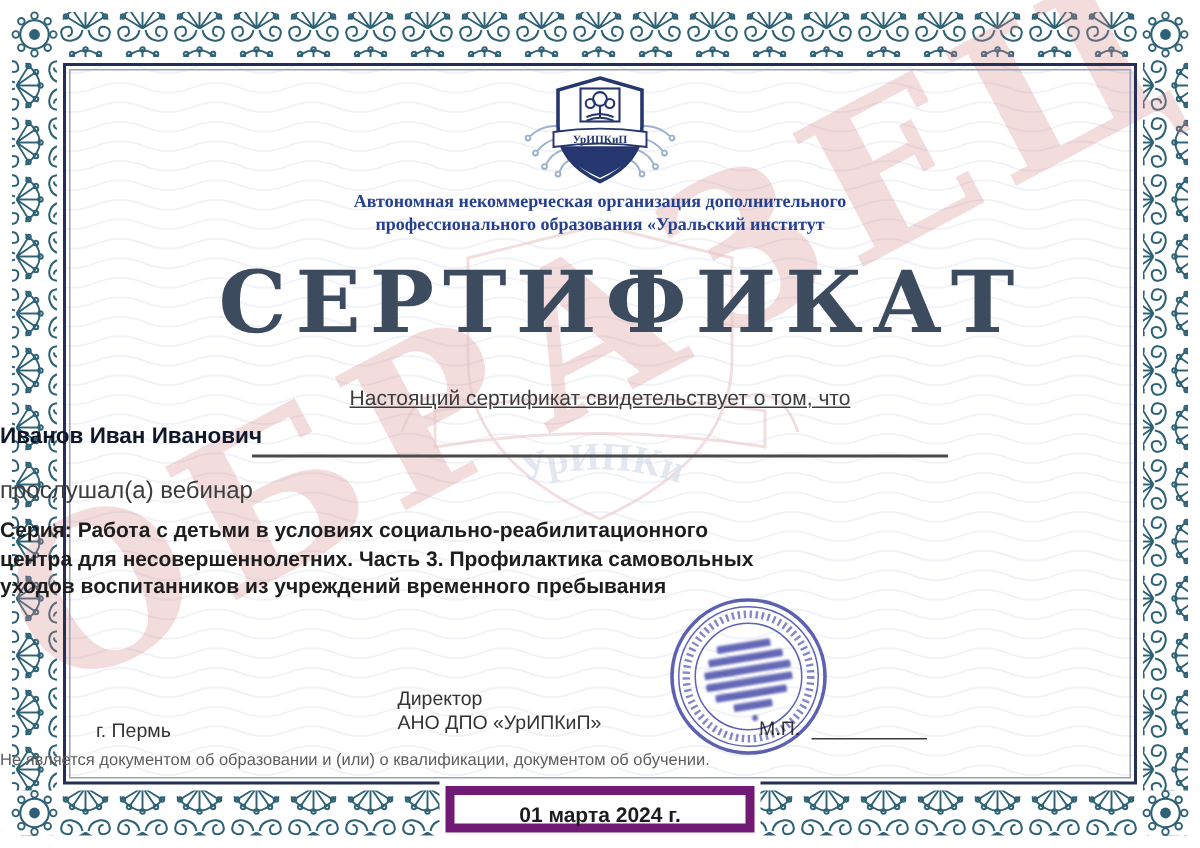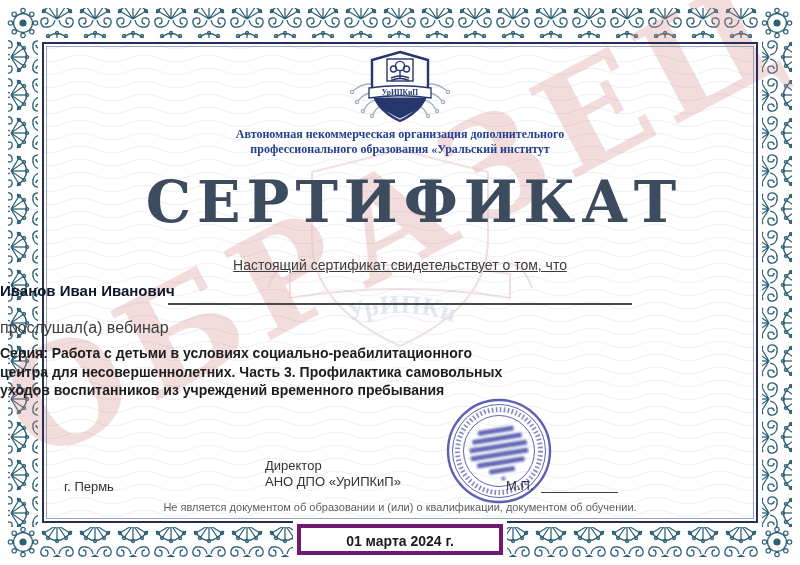--- a/index.html
+++ b/index.html
@@ -25,24 +25,24 @@
   .intro { left:0; right:0; top:257px; text-align:center; font-size:14px; color:#3c3c3c; z-index:3;text-decoration:underline; }
   .name { left:0; right:0; top:282px; text-align:left; font-size:15px; font-weight:bold; color:#0f172a; z-index:3; }
   .rule { left:168px; top:303px; width:464px; border-top:2px solid #4a4a4a; z-index:3; }
   .action { left:0; right:0; top:319px; text-align:left; font-size:16px; color:#3c3c3c; z-index:3; }
   .course { left:0; right:0; top:344px; text-align:left; font-size:14px; font-weight:bold;
             line-height:18.5px; color:#1d1d1d; z-index:3; }
   .city { left:64px; top:479px; font-size:13px; color:#333; z-index:3; }
   .director { left:265px; top:458px; font-size:13px; line-height:16px; color:#333; text-align:left; z-index:3; }
   .mp { left:506px; top:478px; font-size:13px; color:#3a3a3a; z-index:3;text-align:right; }
   .sig-line { left:541px; top:492px; width:77px; border-top:1.5px solid #3a3a3a; z-index:3; }
-  .disclaimer { left:0; right:0; top:501px; text-align:center; font-size:11px; color:#5c5c5c; z-index:3; }
+  .disclaimer { left:0; right:0; top:501px; text-align:left; font-size:11px; color:#5c5c5c; z-index:3; }
   .stamp { left:444px; top:395px; z-index:4; mix-blend-mode:multiply; opacity:0.9; }
   .datebox { left:297px; top:524px; width:206px; height:31px; background:#ffffff;
-             border:4px solid #701a75; box-shadow:0 0 0 4px #ffffff; z-index:5;
+             border:6px solid #701a75; box-shadow:0 0 0 4px #ffffff; z-index:5;
              text-align:center; line-height:27px; font-size:14px; font-weight:bold; color:#1c1c1c; }
 </style>
 </head>
 <body>
 
 <div class="page">
 
   <svg class="abs decor" width="800" height="565" viewBox="0 0 800 565">
     <defs>
       <pattern id="wav" width="64" height="13" patternUnits="userSpaceOnUse">

